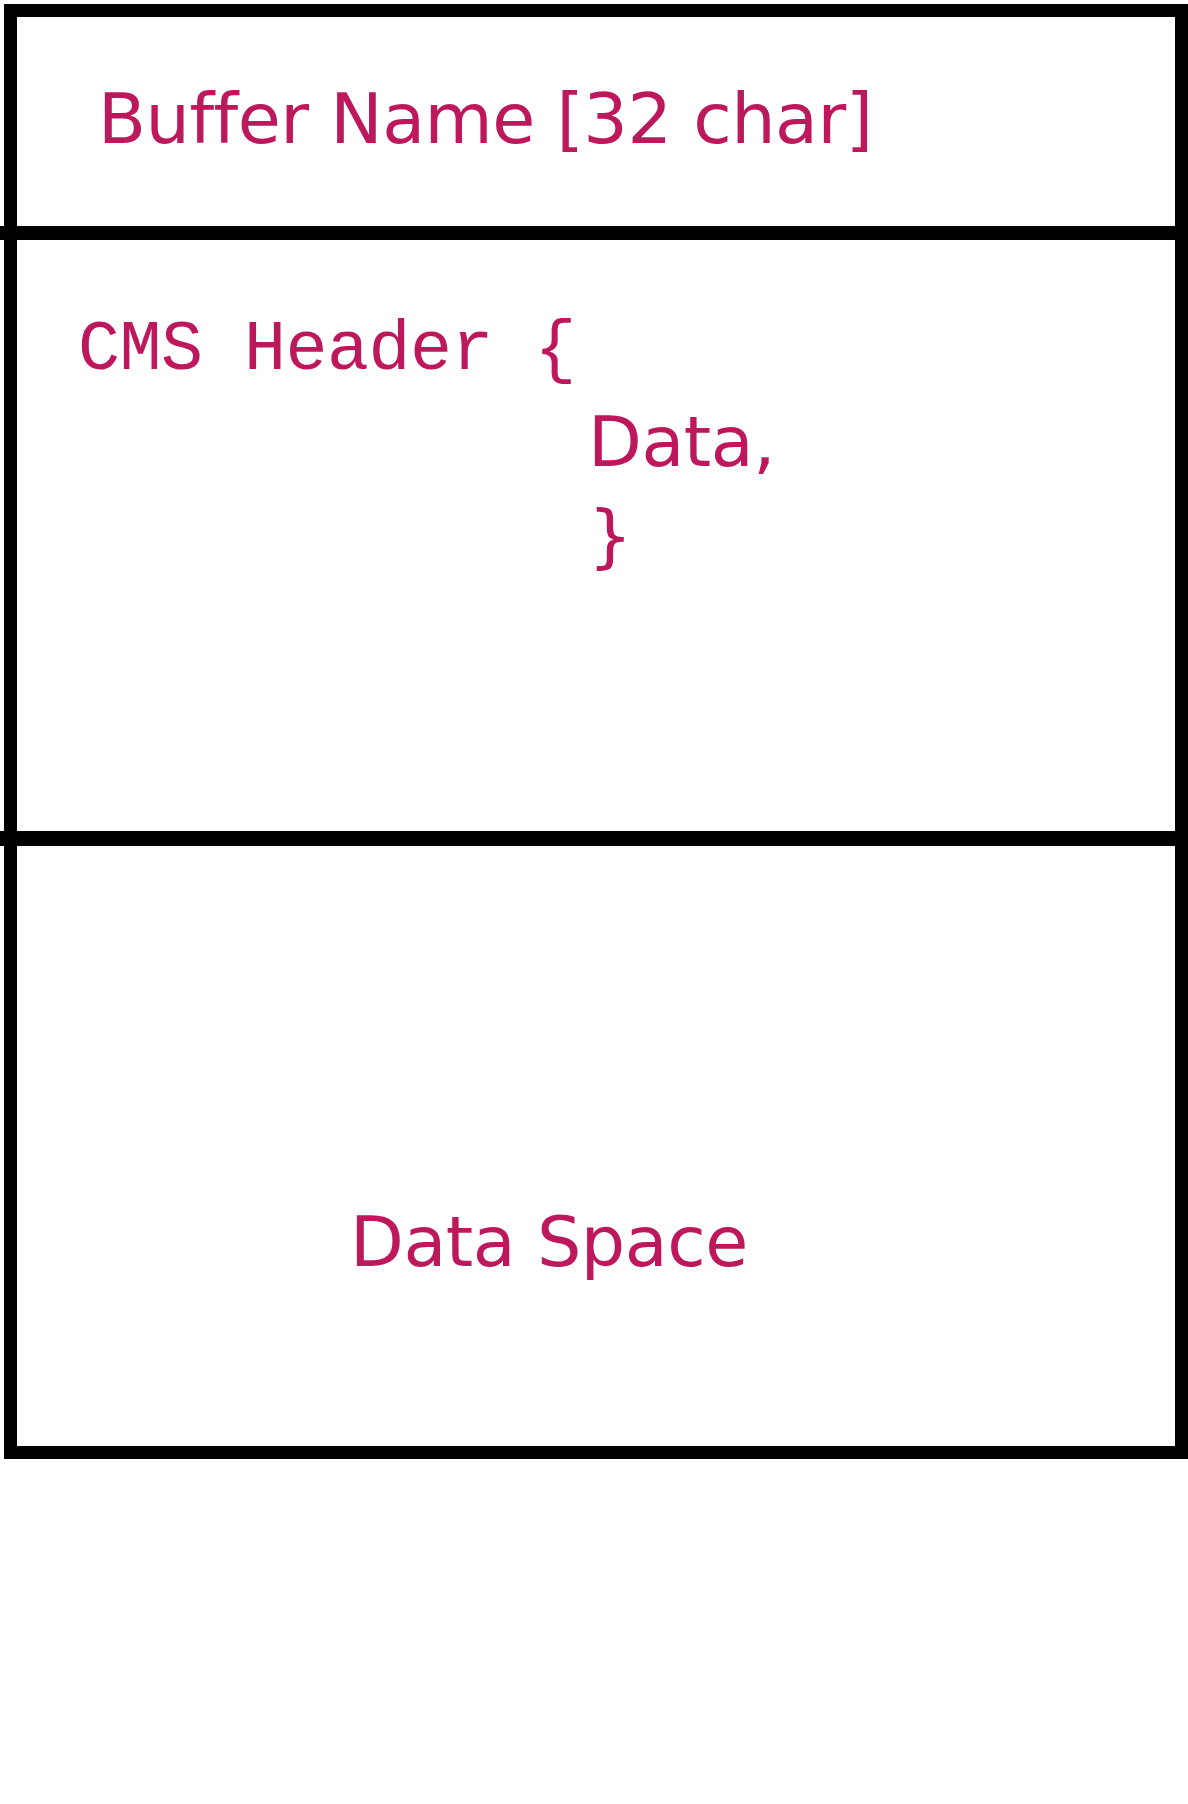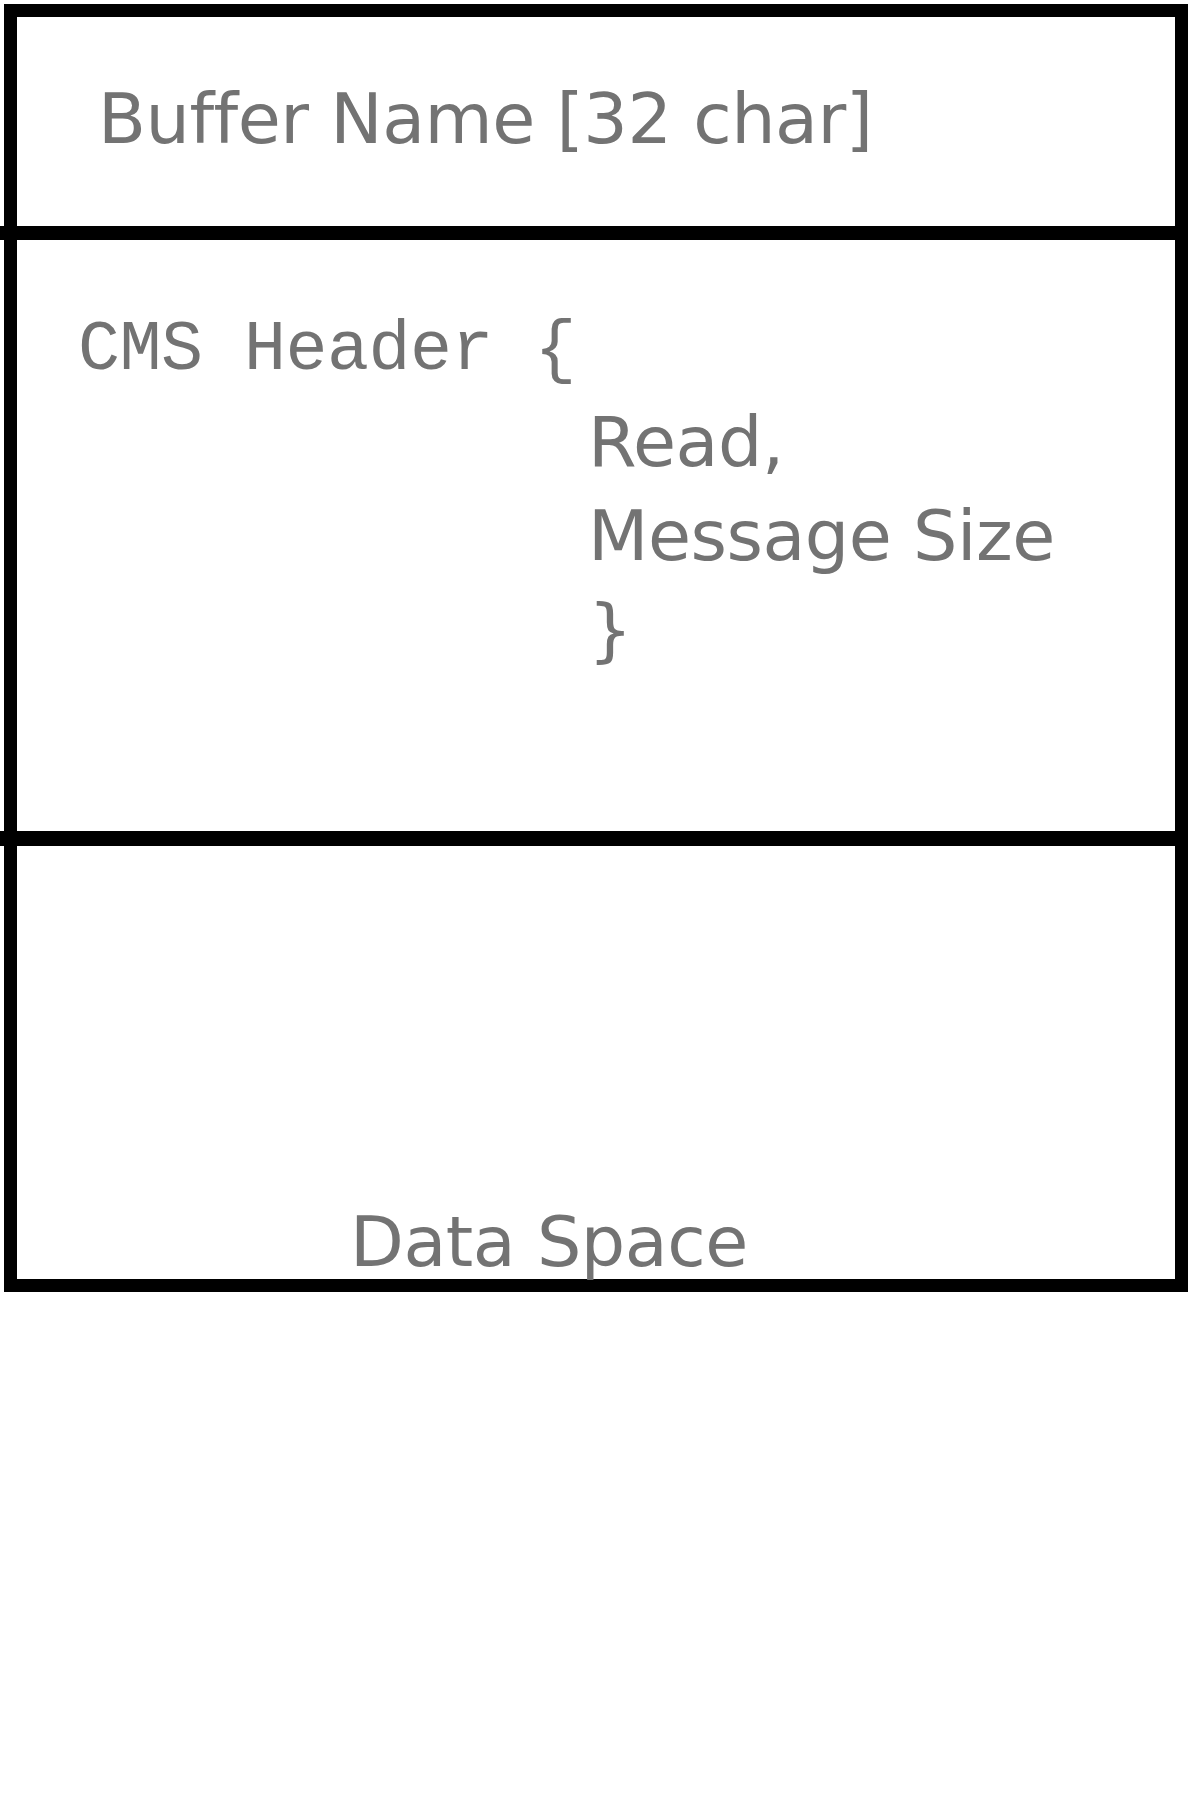--- a/index.html
+++ b/index.html
@@ -3,25 +3,25 @@
 <meta charset="utf-8">
 <style>
   html, body {
     margin: 0;
     padding: 0;
     background: #ffffff;
   }
   .canvas {
     position: relative;
     width: 1188px;
-    height: 1292px;
+    height: 1459px;
     background: #ffffff;
     overflow: hidden;
     font-family: "DejaVu Sans", "Liberation Sans", sans-serif;
-    color: #737373;
+    color: #be185d;
   }
   .outer-border {
     position: absolute;
     left: 4px;
     top: 4px;
     right: 0;
     bottom: 0;
     border: 13px solid #000000;
     box-sizing: border-box;
     pointer-events: none;
@@ -61,22 +61,21 @@
 
   <div class="outer-border"></div>
 
   <div class="label buffer-name-label">Buffer Name [32 char]</div>
 
   <div class="divider divider-1"></div>
 
   <div class="label cms-header-label">CMS Header {</div>
 
   <div class="cms-fields">
-    <div>Read,</div>
-    <div>Message Size</div>
+    <div>Data,</div>
     <div>}</div>
   </div>
 
   <div class="divider divider-2"></div>
 
   <div class="label data-space-label">Data Space</div>
 
 </div>
 
 </body></html>

